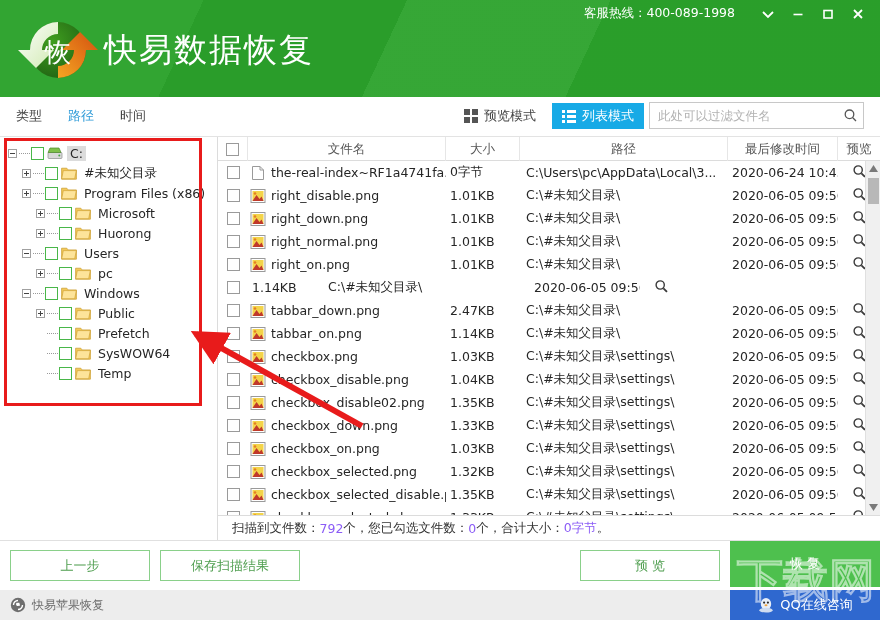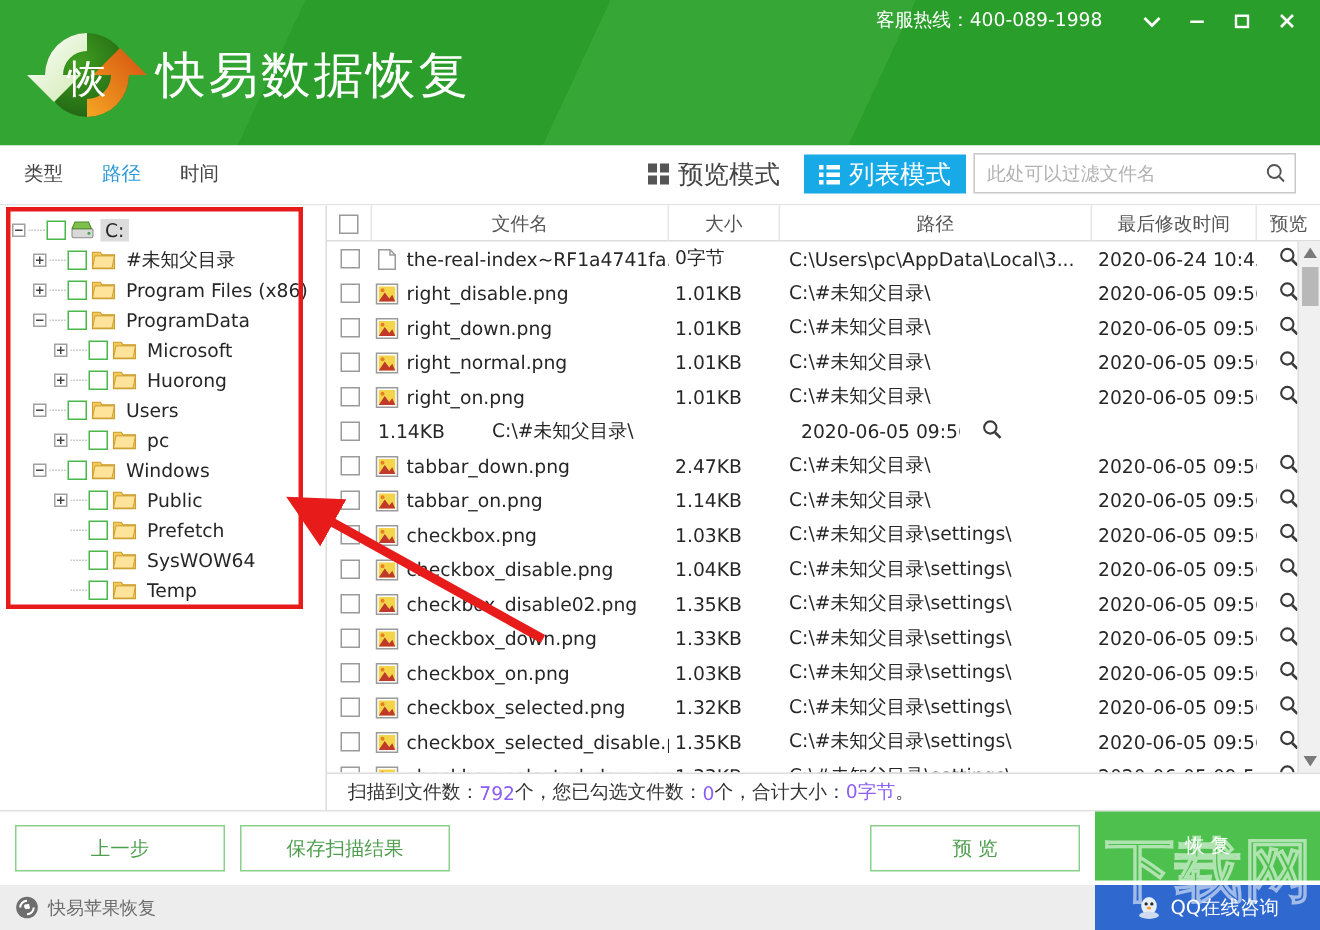--- a/index.html
+++ b/index.html
@@ -44,21 +44,21 @@
   .toolbar {
     position:absolute; left:0; top:97px; width:880px; height:40px;
     background:#fff; border-bottom:1px solid #e3e3e3;
   }
   .tabs { position:absolute; left:16px; top:10px; display:flex; gap:26px; }
   .tab { font-size:13px; color:#444; cursor:pointer; white-space:nowrap; }
   .tab.active { color:#2e9bd8; }
   .modebtns { position:absolute; right:236px; top:6px; display:flex; align-items:center; gap:6px;}
   .modebtn {
     height:26px; padding:0 10px; display:flex; align-items:center; gap:6px;
-    font-size:17px; color:#444; cursor:pointer; white-space:nowrap;
+    font-size:13px; color:#444; cursor:pointer; white-space:nowrap;
   }
   .modebtn.active { background:#17aae6; color:#fff; }
   .gridicon { display:grid; grid-template-columns:6px 6px; grid-template-rows:6px 6px; gap:2px; }
   .gridicon i { background:#555; display:block; }
   .listicon { display:flex; flex-direction:column; gap:2px; width:14px; }
   .listicon i { display:flex; align-items:center; gap:2px; height:3px;}
   .listicon i::before { content:""; width:3px; height:3px; background:#fff; display:block;}
   .listicon i::after { content:""; width:9px; height:3px; background:#fff; display:block;}
   .searchbox {
     position:absolute; right:16px; top:5px; width:215px; height:27px;
@@ -308,32 +308,20 @@
           <span class="pm plus"></span>
         </span>
         <span class="dots"></span>
         <span class="cbx"></span>
         <span class="folder"><svg width="16" height="14" viewBox="0 0 16 14">
   <path d="M0.6 2.2 h5.2 l1.3 1.7 h8.3 v9.3 h-14.8 z" fill="#f4c95a" stroke="#c99b2a" stroke-width="0.7"></path>
   <path d="M2.3 4.6 h13 l-1.6 8.1 h-13 z" fill="#fde49a" stroke="#c99b2a" stroke-width="0.6"></path>
 </svg></span>
         <span class="tlabel">Program Files (x86)</span>
       </div>
-      <div class="tnode ind2">
-        <span class="tgut">
-          <span class="pm"></span>
-        </span>
-        <span class="dots"></span>
-        <span class="cbx"></span>
-        <span class="folder"><svg width="16" height="14" viewBox="0 0 16 14">
-  <path d="M0.6 2.2 h5.2 l1.3 1.7 h8.3 v9.3 h-14.8 z" fill="#f4c95a" stroke="#c99b2a" stroke-width="0.7"></path>
-  <path d="M2.3 4.6 h13 l-1.6 8.1 h-13 z" fill="#fde49a" stroke="#c99b2a" stroke-width="0.6"></path>
-</svg></span>
-        <span class="tlabel">ProgramData</span>
-      </div>
       <div class="tnode ind3">
         <span class="tgut">
           <span class="pm plus"></span>
         </span>
         <span class="dots"></span>
         <span class="cbx"></span>
         <span class="folder"><svg width="16" height="14" viewBox="0 0 16 14">
   <path d="M0.6 2.2 h5.2 l1.3 1.7 h8.3 v9.3 h-14.8 z" fill="#f4c95a" stroke="#c99b2a" stroke-width="0.7"></path>
   <path d="M2.3 4.6 h13 l-1.6 8.1 h-13 z" fill="#fde49a" stroke="#c99b2a" stroke-width="0.6"></path>
 </svg></span>

